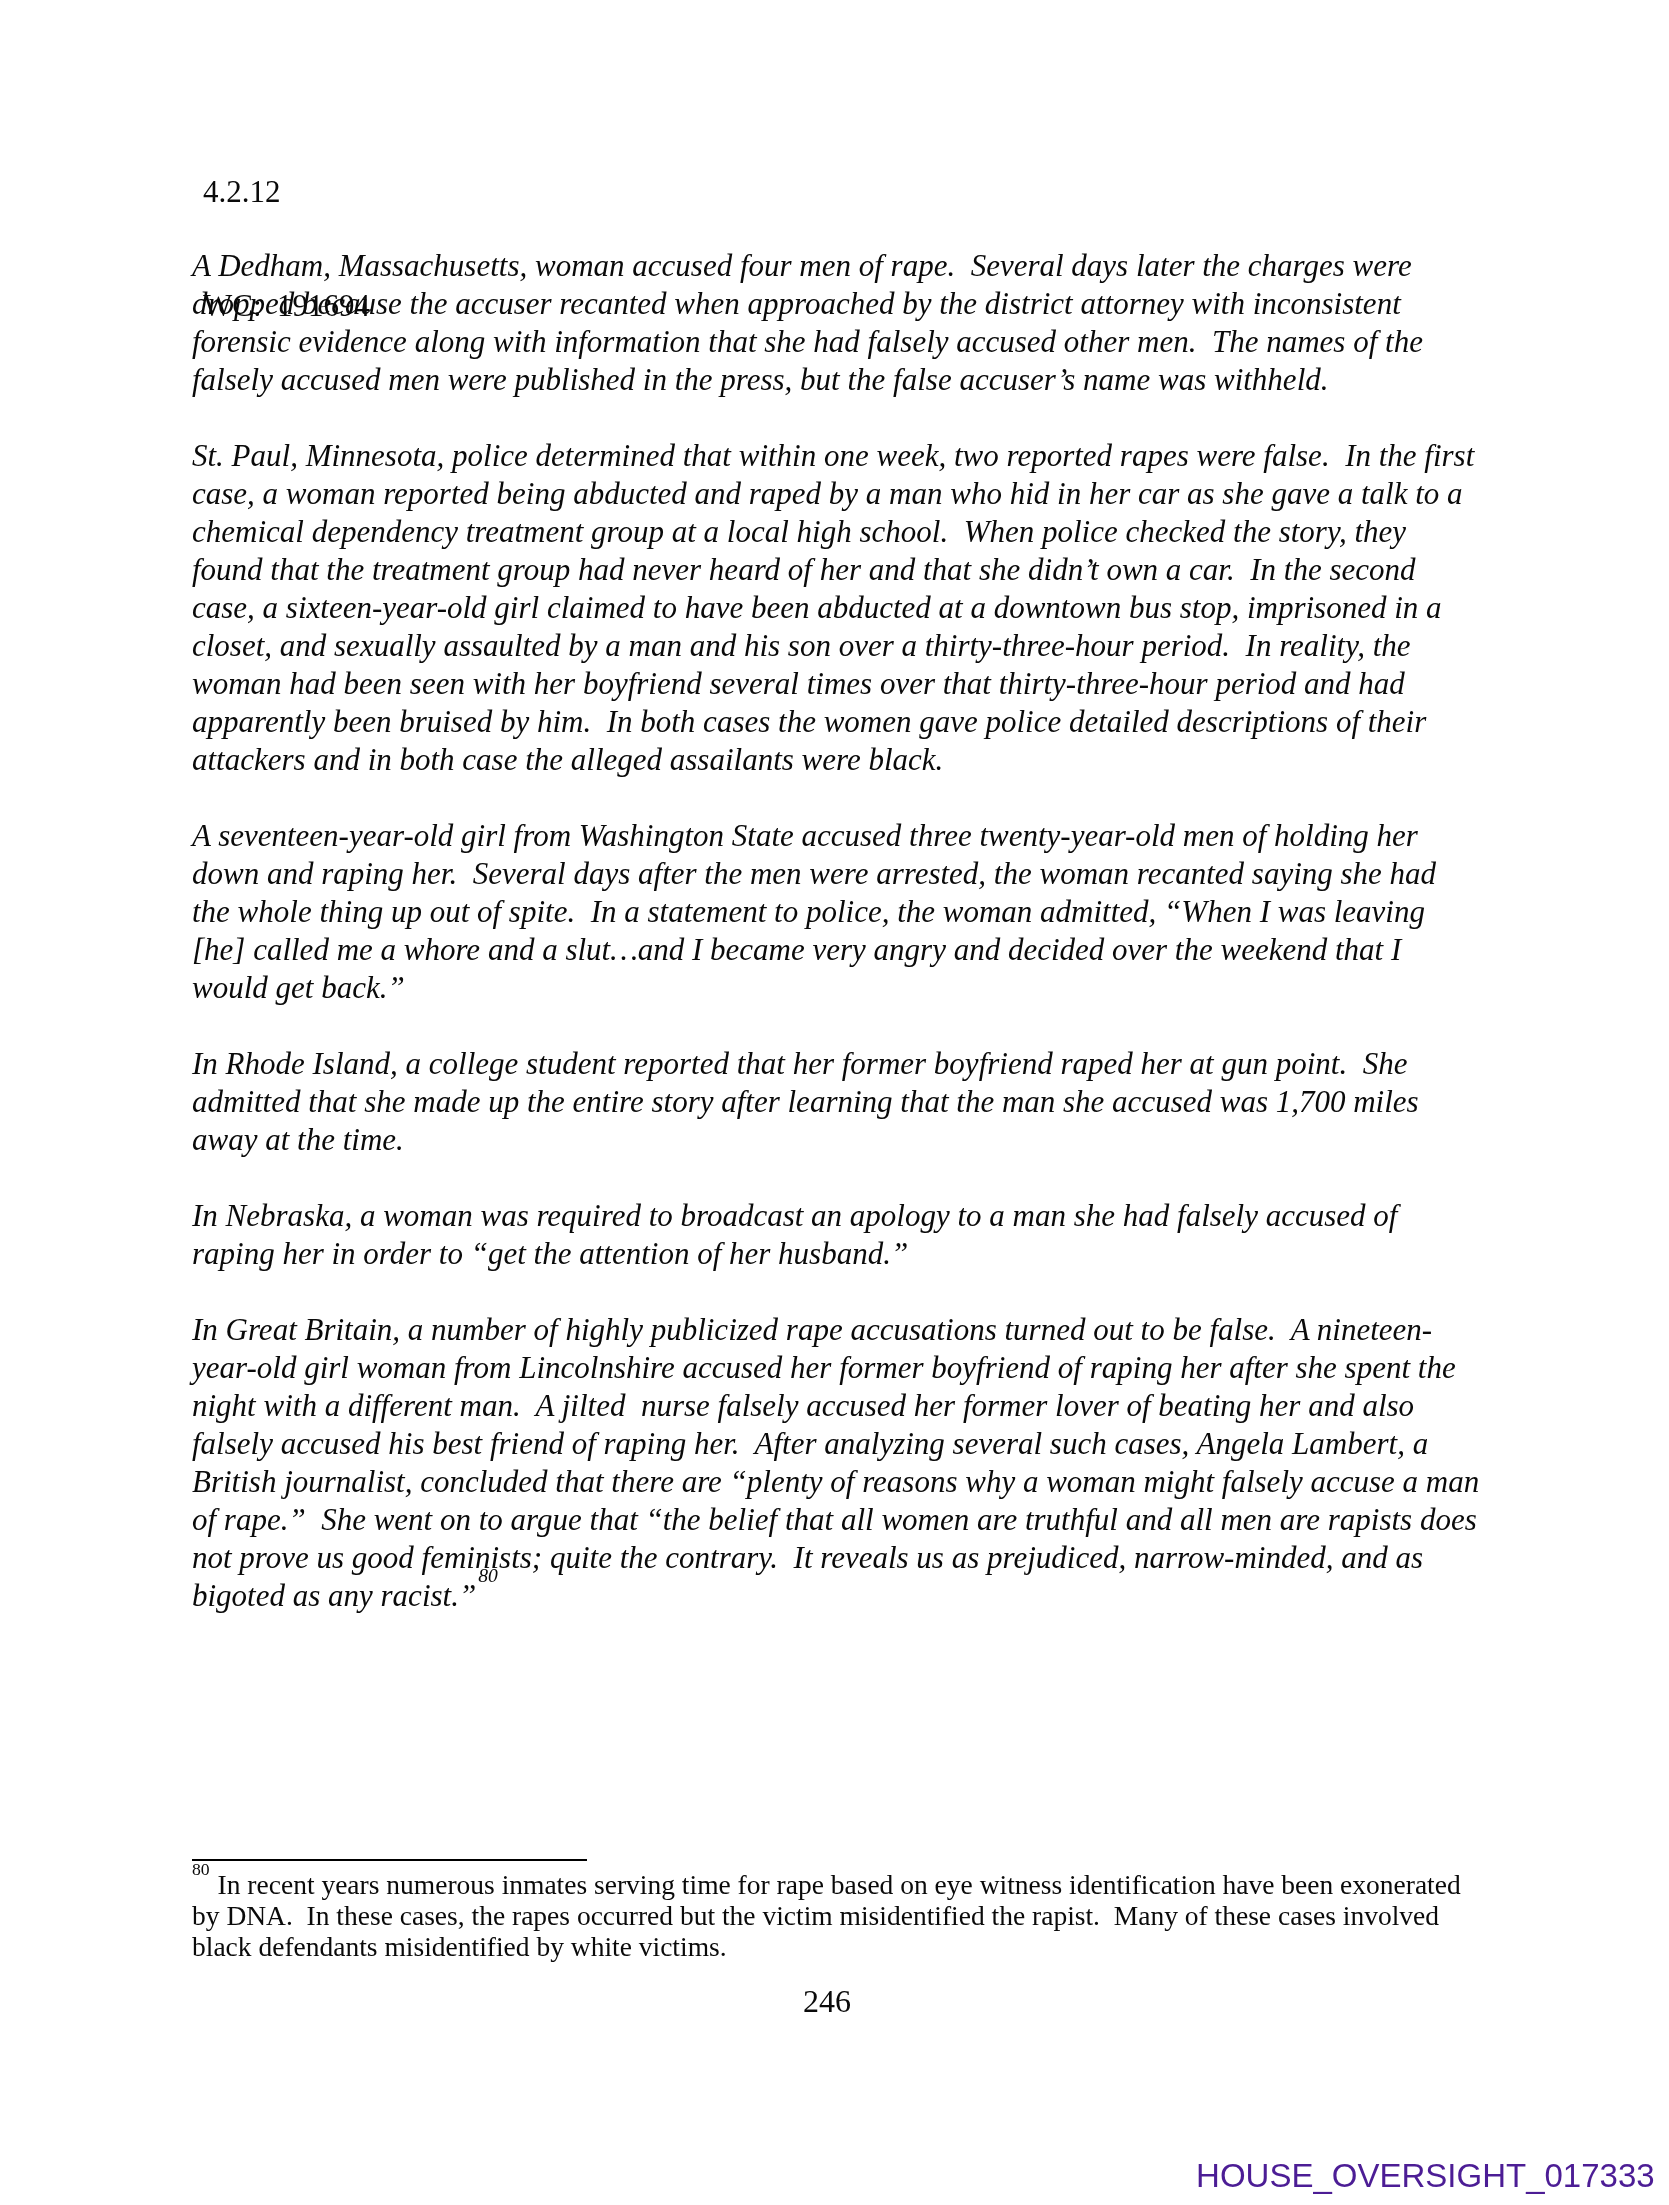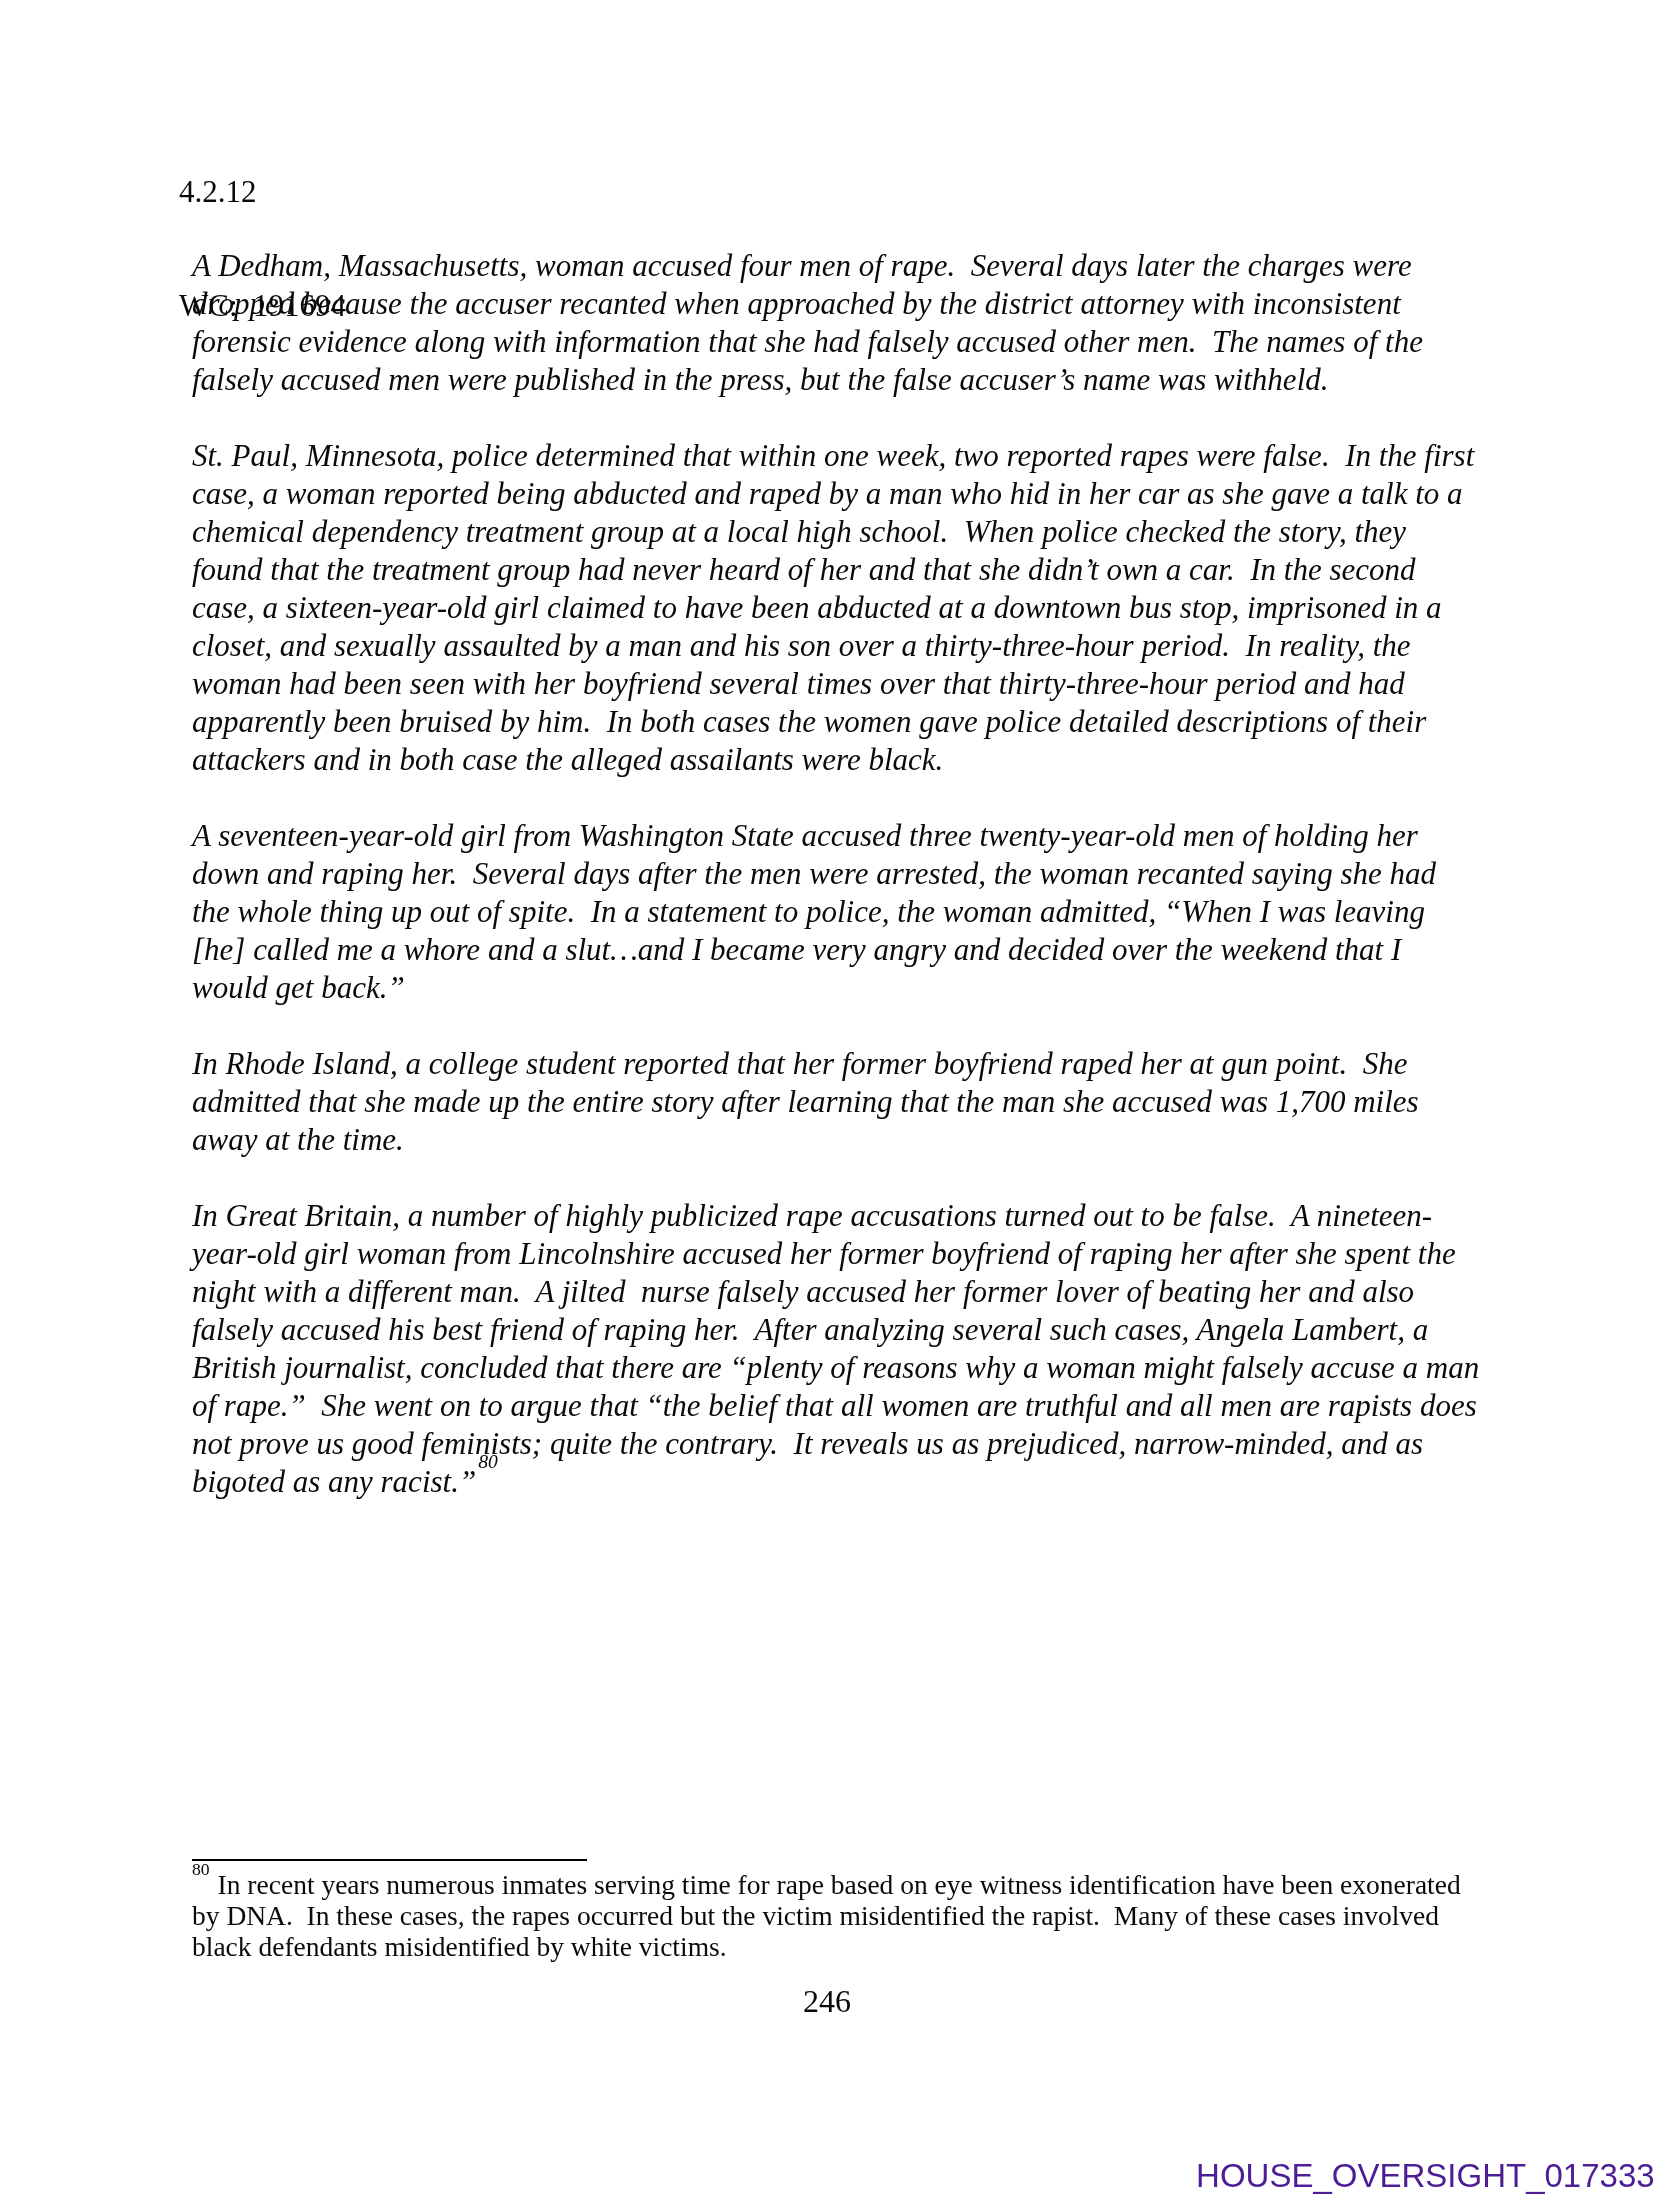--- a/index.html
+++ b/index.html
@@ -12,21 +12,21 @@
     color: #0a0a0a;
   }
   .page {
     position: absolute;
     inset: 0;
     background: #ffffff;
     overflow: hidden;
   }
   .header {
     position: absolute;
-    left: 179px;
+    left: 203px;
     top: 97px;
     font-size: 31px;
     line-height: 38px;
     white-space: pre-wrap;
   }
   .body-text {
     position: absolute;
     left: 192px;
     top: 247px;
     width: 1288px;
@@ -100,20 +100,21 @@
   <div class="header">
     <div>4.2.12</div>
     <div>WC:  191694</div>
   </div>
 
   <div class="body-text">
     <p>A Dedham, Massachusetts, woman accused four men of rape.  Several days later the charges were dropped because the accuser recanted when approached by the district attorney with inconsistent forensic evidence along with information that she had falsely accused other men.  The names of the falsely accused men were published in the press, but the false accuser’s name was withheld.</p>
     <p>St. Paul, Minnesota, police determined that within one week, two reported rapes were false.  In the first case, a woman reported being abducted and raped by a man who hid in her car as she gave a talk to a chemical dependency treatment group at a local high school.  When police checked the story, they found that the treatment group had never heard of her and that she didn’t own a car.  In the second case, a sixteen-year-old girl claimed to have been abducted at a downtown bus stop, imprisoned in a closet, and sexually assaulted by a man and his son over a thirty-three-hour period.  In reality, the woman had been seen with her boyfriend several times over that thirty-three-hour period and had apparently been bruised by him.  In both cases the women gave police detailed descriptions of their attackers and in both case the alleged assailants were black.</p>
     <p>A seventeen-year-old girl from Washington State accused three twenty-year-old men of holding her down and raping her.  Several days after the men were arrested, the woman recanted saying she had the whole thing up out of spite.  In a statement to police, the woman admitted, “When I was leaving [he] called me a whore and a slut…and I became very angry and decided over the weekend that I would get back.”</p>
     <p>In Rhode Island, a college student reported that her former boyfriend raped her at gun point.  She admitted that she made up the entire story after learning that the man she accused was 1,700 miles away at the time.</p>
+    <p>In Nebraska, a woman was required to broadcast an apology to a man she had falsely accused of raping her in order to “get the attention of her husband.”</p>
     <p class="extra-space"><span>In Great Britain, a number of highly publicized rape accusations turned out to be false.  A nineteen-year-old girl woman from Lincolnshire accused her former boyfriend of raping her after she spent the night with a different man.  A jilted  nurse falsely accused her former lover of beating her and also falsely accused his best friend of raping her.  After analyzing several such cases, Angela Lambert, a British journalist, concluded that there are “plenty of reasons why a woman might falsely accuse a man of rape.”  She went on to argue that “the belief that all women are truthful and all men are rapists does not prove us good feminists; quite the contrary.  It reveals us as prejudiced, narrow-minded, and as bigoted as any racist.”</span><sup class="fn-ref">80</sup></p>
   </div>
 
   <div class="footnote-sep"></div>
 
   <div class="footnote"><sup class="fn-ref-lead">80</sup><span>In recent years numerous inmates serving time for rape based on eye witness identification have been exonerated by DNA.  In these cases, the rapes occurred but the victim misidentified the rapist.  Many of these cases involved black defendants misidentified by white victims.</span></div>
 
   <div class="page-number">246</div>
 
   <div class="bates">HOUSE_OVERSIGHT_017333</div>

